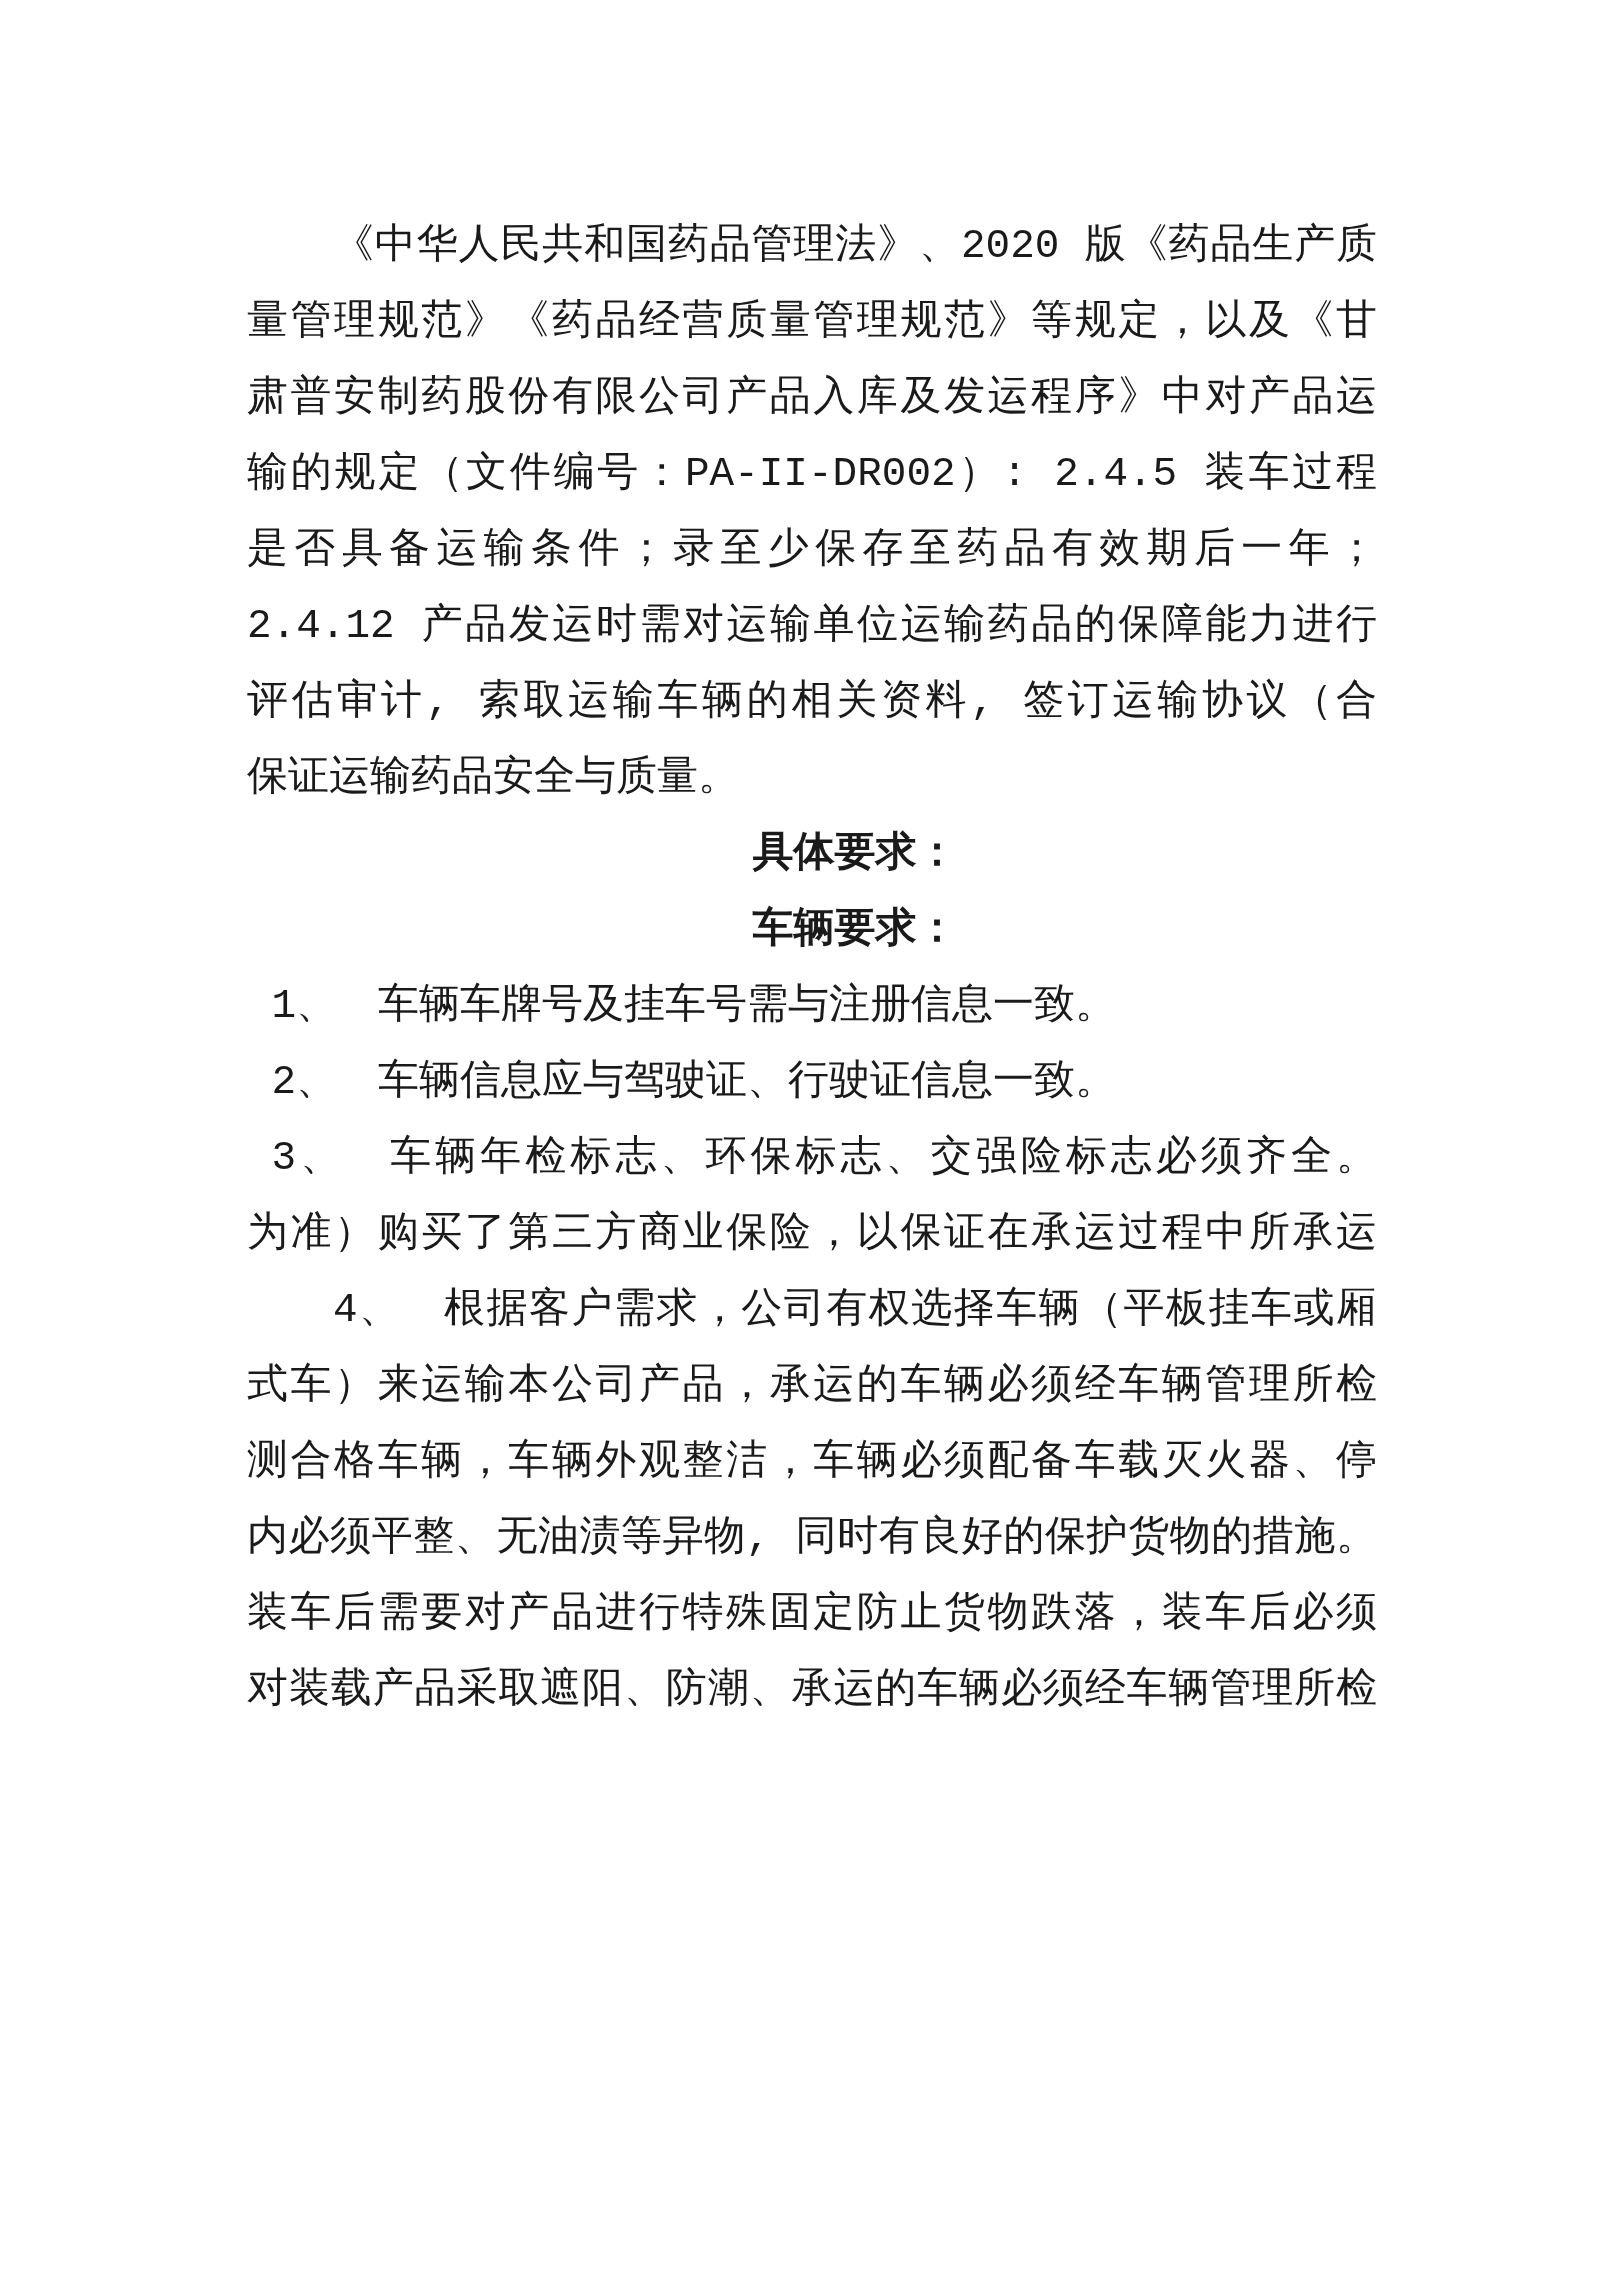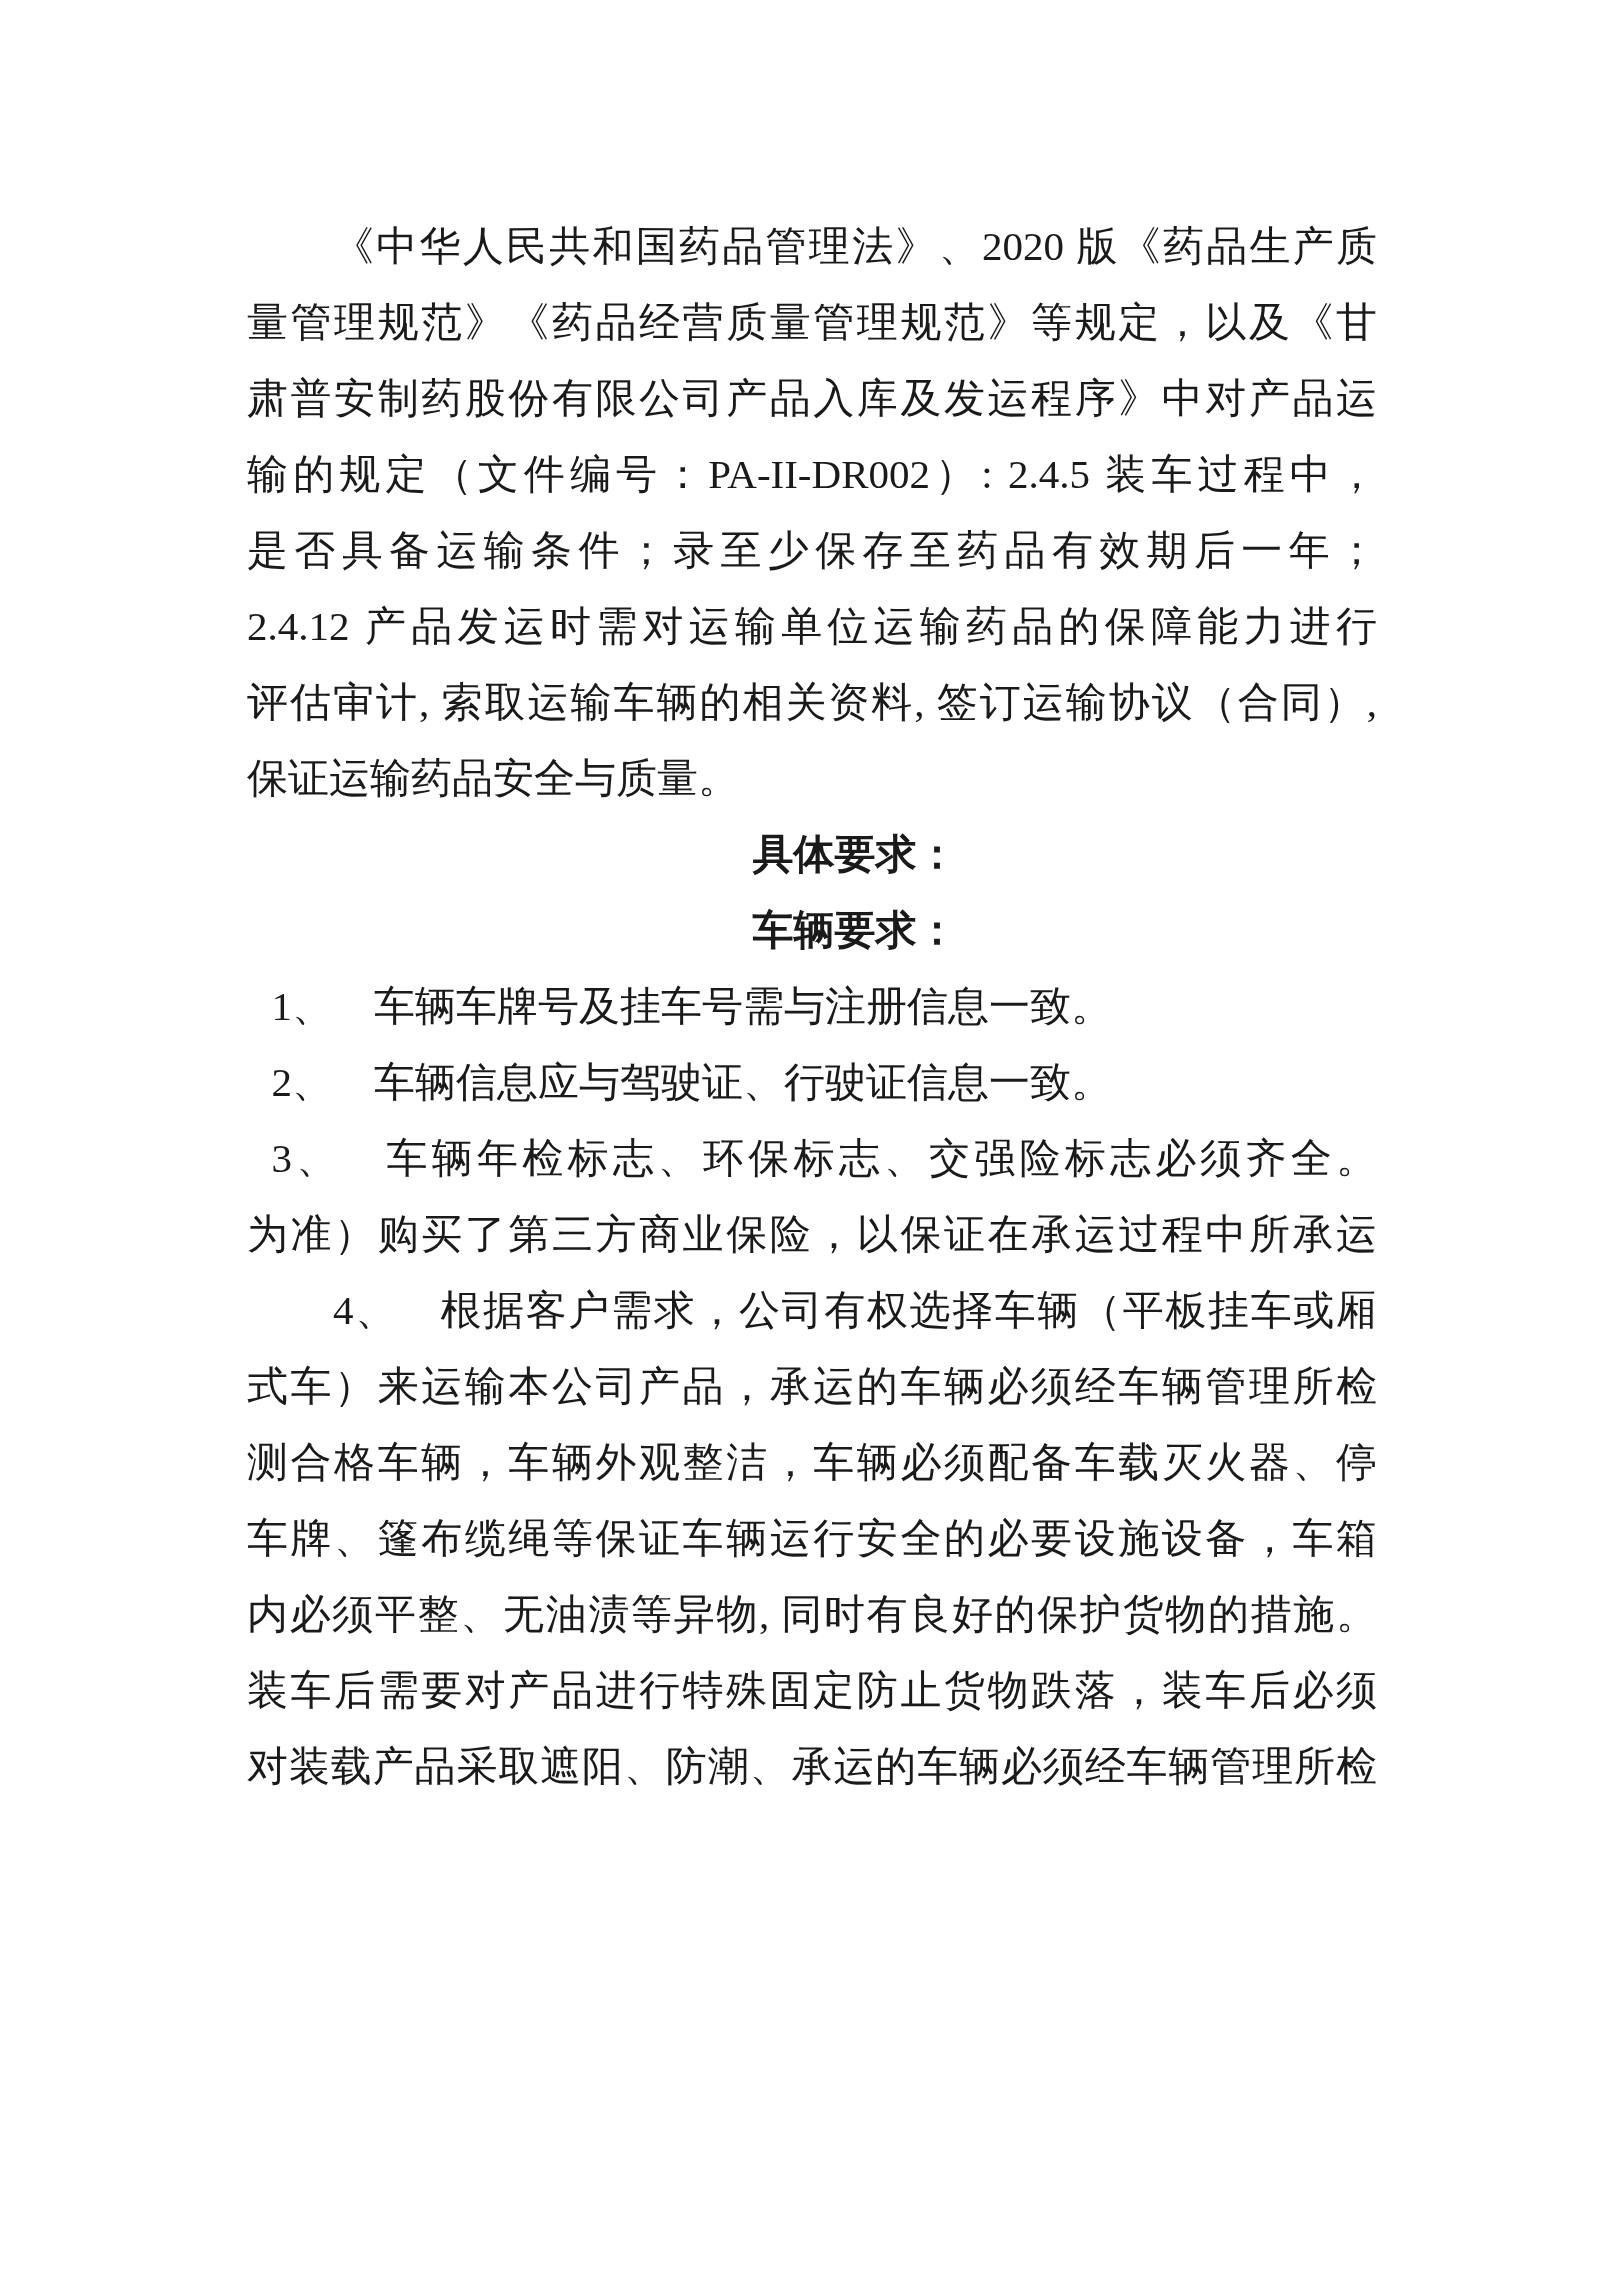--- a/index.html
+++ b/index.html
@@ -11,20 +11,21 @@
     width:1621px;height:2293px;
     background:var(--bg);
     font-family:"Liberation Serif","DejaVu Serif",serif;
   }
   .page{
     position:relative;
     width:1499px;height:2293px;
     background:var(--bg);
     color:var(--ink);
     overflow:hidden;
+    font-family:Liberation Mono, monospace;
   }
   .text-column{
     position:absolute;
     left:247px;
     top:208px;
     width:1130px;
     font-size:41px;
   }
   .line{
     height:76px;
@@ -60,19 +61,18 @@
     <div class="line">保证运输药品安全与质量。</div>
     <div class="line ind2 bold">具体要求：</div>
     <div class="line ind2 bold">车辆要求：</div>
     <div class="line ind05">1、　车辆车牌号及挂车号需与注册信息一致。</div>
     <div class="line ind05">2、　车辆信息应与驾驶证、行驶证信息一致。</div>
     <div class="line ind05 jf">3、　车辆年检标志、环保标志、交强险标志必须齐全。</div>
     <div class="line jf">为准）购买了第三方商业保险，以保证在承运过程中所承运</div>
     <div class="line jf ind2">4、　根据客户需求，公司有权选择车辆（平板挂车或厢</div>
     <div class="line jf">式车）来运输本公司产品，承运的车辆必须经车辆管理所检</div>
     <div class="line jf">测合格车辆，车辆外观整洁，车辆必须配备车载灭火器、停</div>
-    <div class="line jf">车牌、篷布缆绳等保证车辆运行安全的必要设施设备，车箱</div>
     <div class="line jf">内必须平整、无油渍等异物, 同时有良好的保护货物的措施。</div>
     <div class="line jf">装车后需要对产品进行特殊固定防止货物跌落，装车后必须</div>
     <div class="line jf">对装载产品采取遮阳、防潮、承运的车辆必须经车辆管理所检</div>
   </div>
 </div>
 
 
 </body></html>

